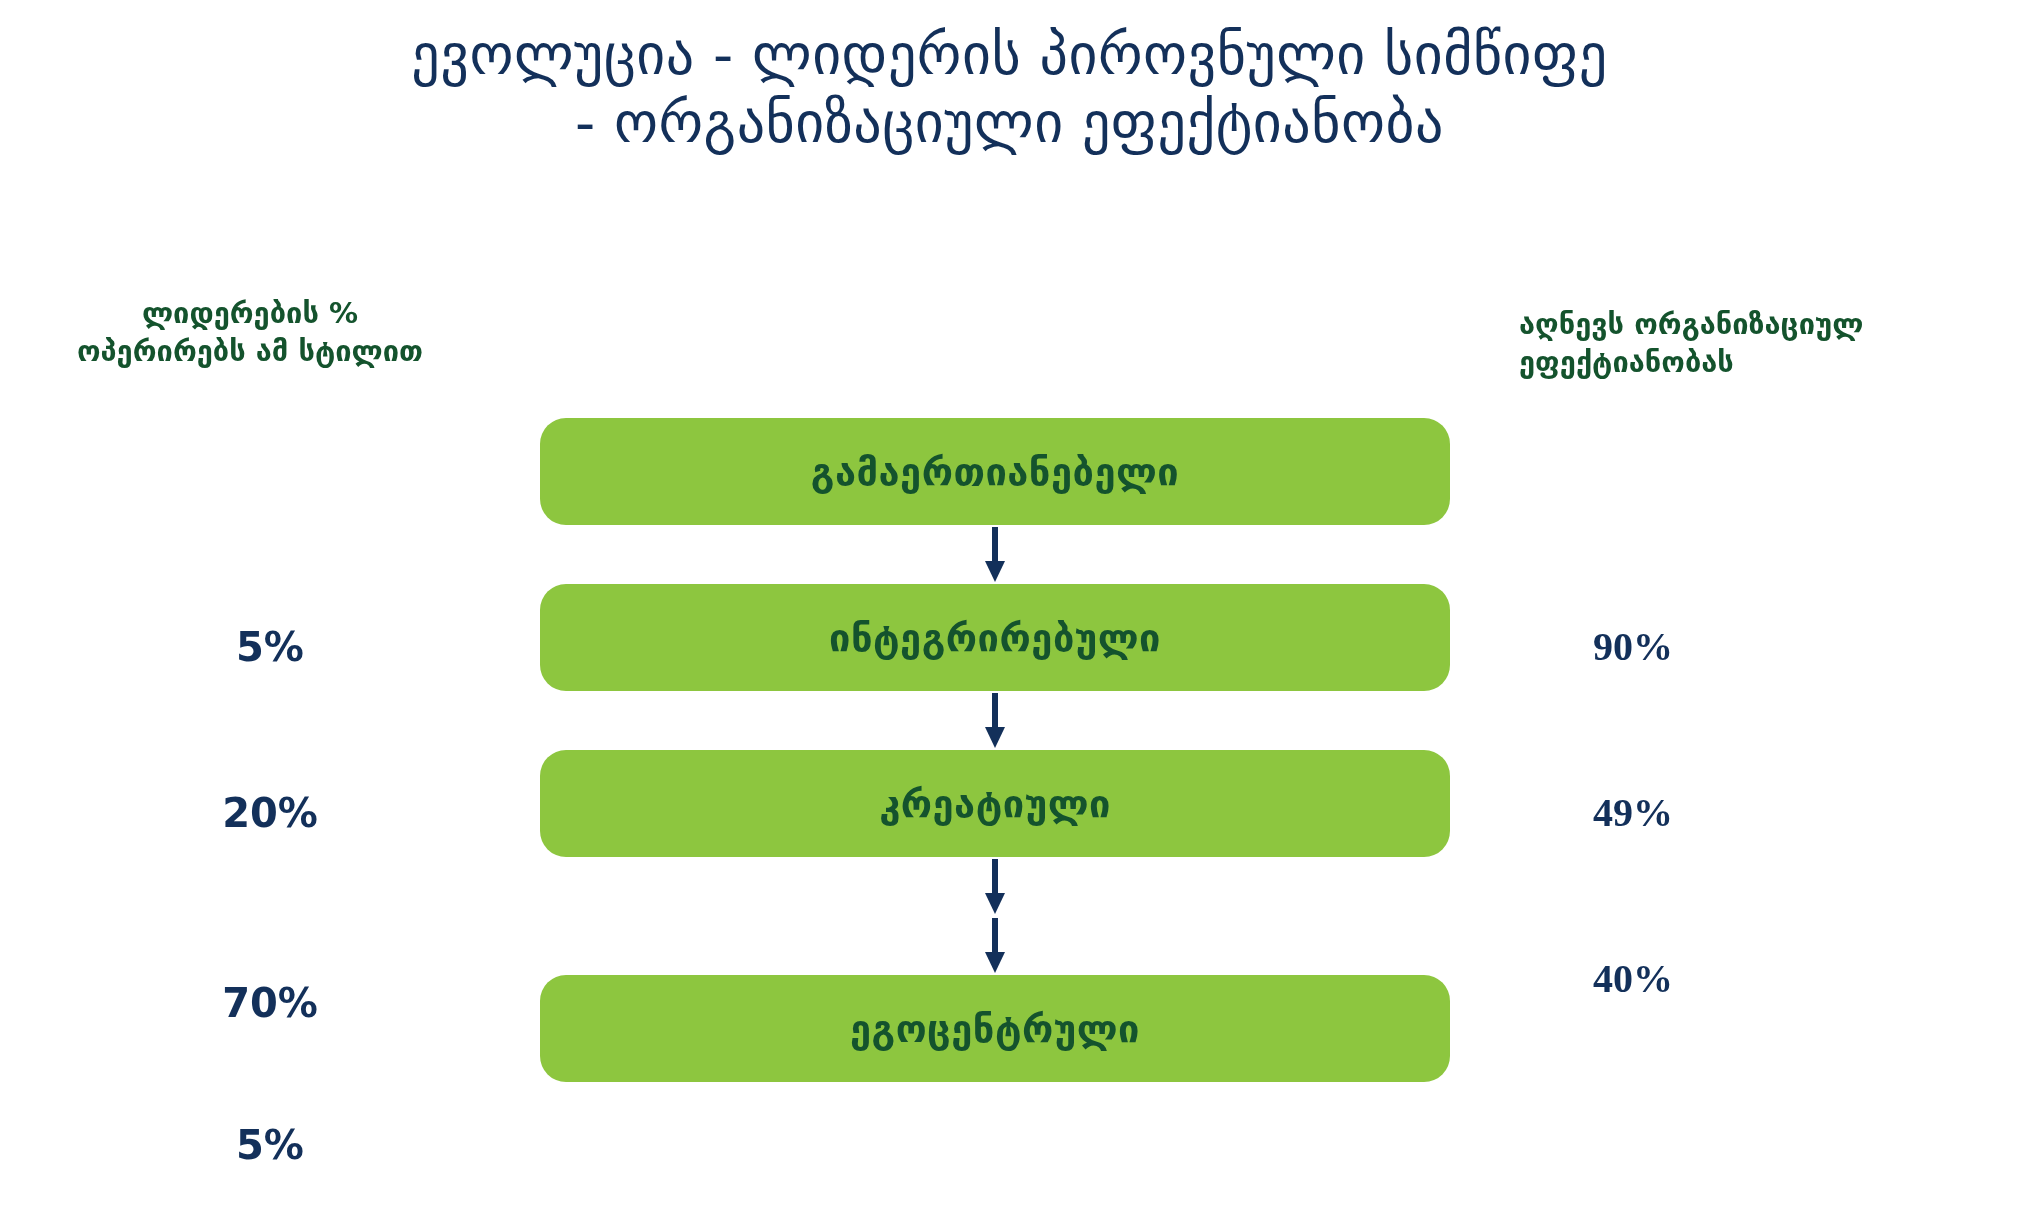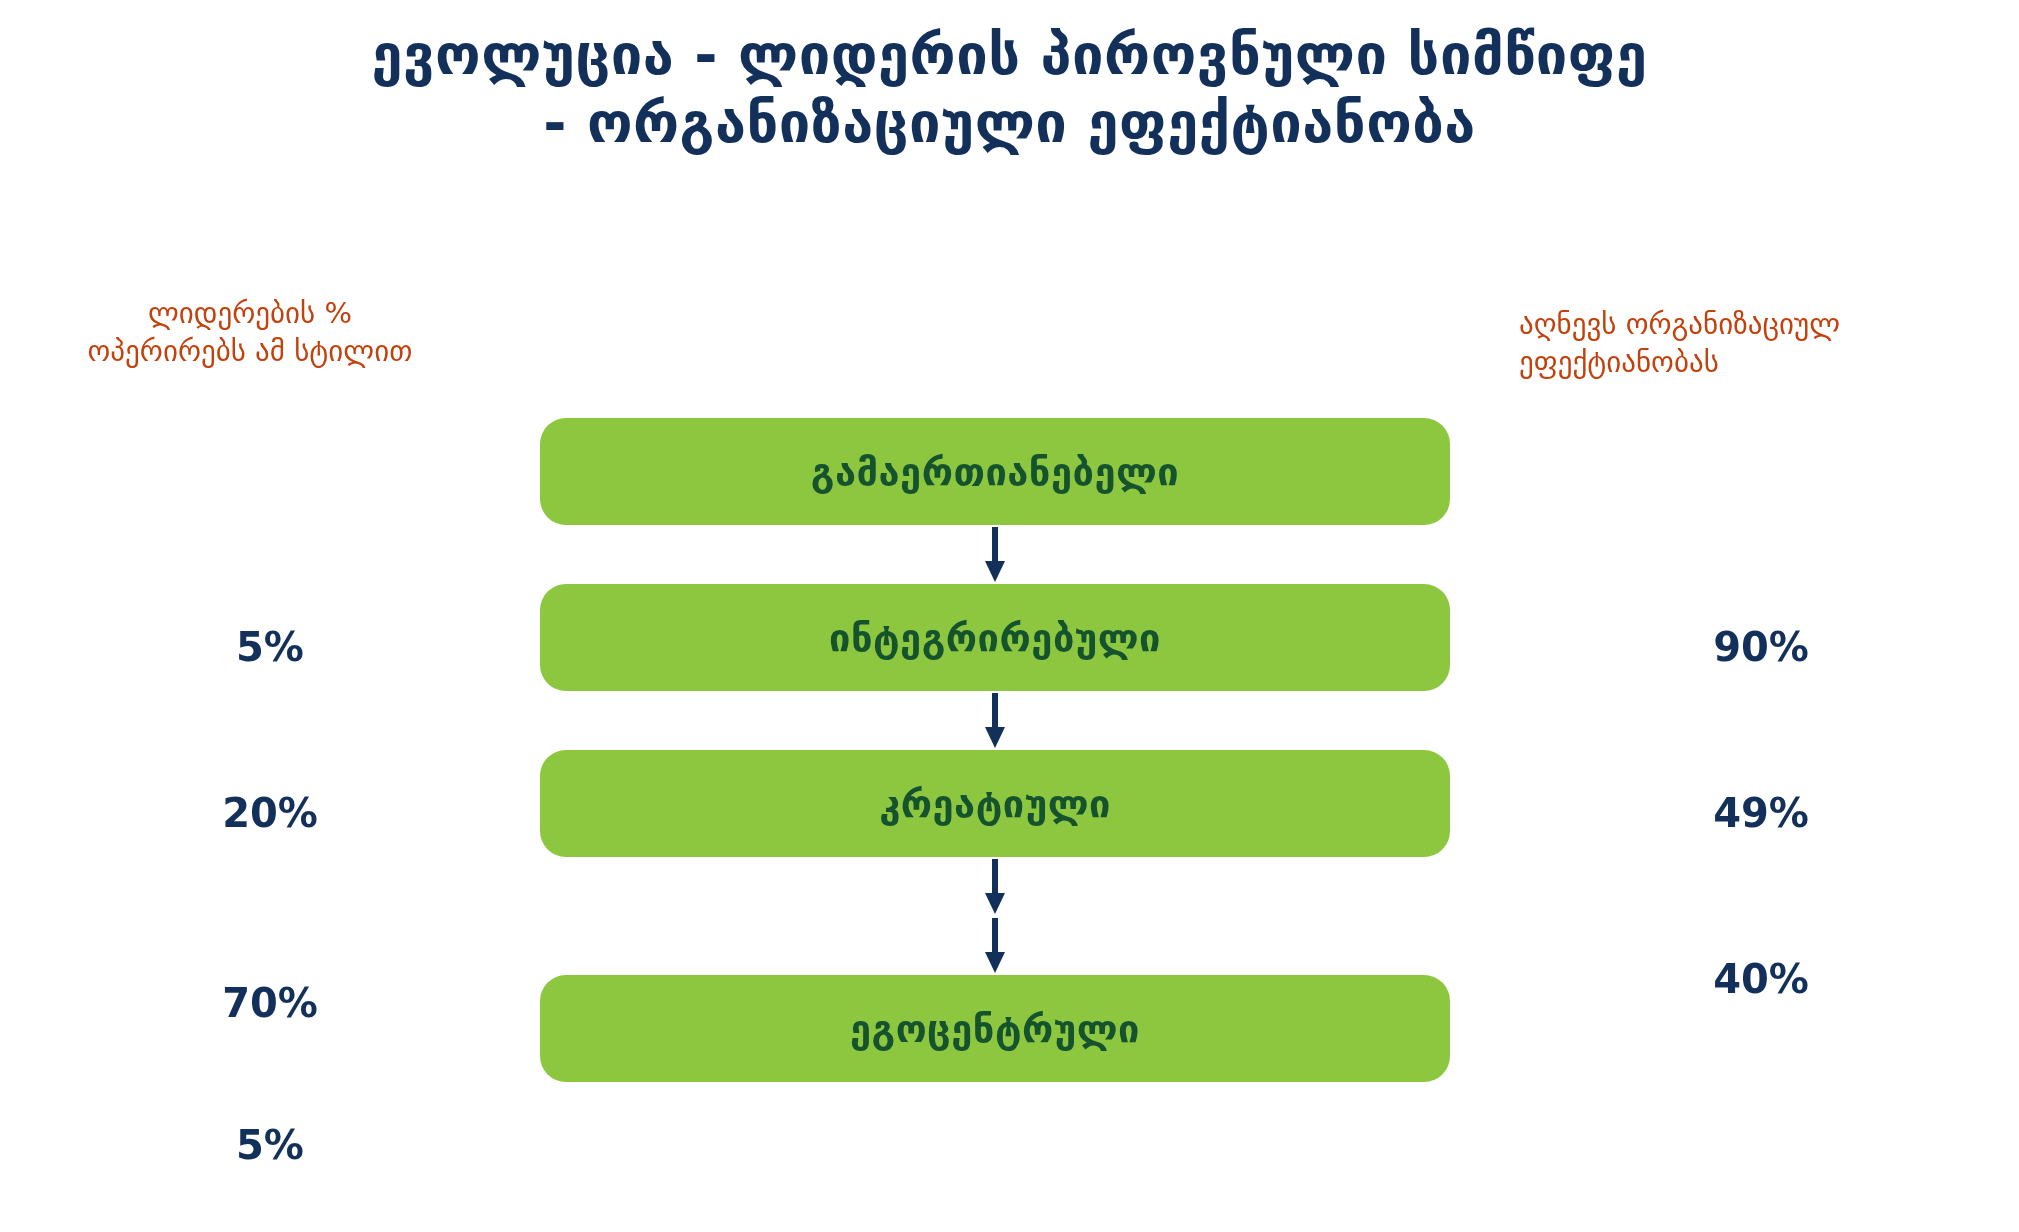--- a/index.html
+++ b/index.html
@@ -24,40 +24,40 @@
   }
 
   
   .title {
     position: absolute;
     top: 22px;
     left: 0;
     width: 2019px;
     text-align: center;
     font-size: 56px;
-    font-weight: 700;
+    font-weight: 400;
     line-height: 1.18;
     letter-spacing: 0.5px;
     color: #13305A;
   }
   .title .line {
     display: block;
     white-space: nowrap;
   }
   .title .line2 {
     margin-top: 2px;
   }
 
   
   .col-header {
     position: absolute;
     font-size: 29px;
-    font-weight: 400;
+    font-weight: 700;
     line-height: 1.32;
-    color: #c2410c;
+    color: #14532d;
   }
   .col-header .hline { display: block; white-space: nowrap; }
 
   #header-left {
     left: 20px;
     top: 294px;
     width: 460px;
     text-align: center;
   }
   #header-right {
@@ -120,23 +120,24 @@
     color: #13305A;
     line-height: 1;
     white-space: nowrap;
   }
   .pct-left {
     left: 110px;
     width: 320px;
     text-align: center;
   }
   .pct-right {
-    right: 98px;
+    right: 106px;
     width: 320px;
-    text-align: center;
+    text-align: left;
+    font-family: Liberation Serif, serif;
   }
 </style>
 </head>
 <body>
 
 <div id="stage">
 
   <div class="title">
     <span class="line line1">ევოლუცია - ლიდერის პიროვნული სიმწიფე</span>
     <span class="line line2">- ორგანიზაციული ეფექტიანობა</span>

